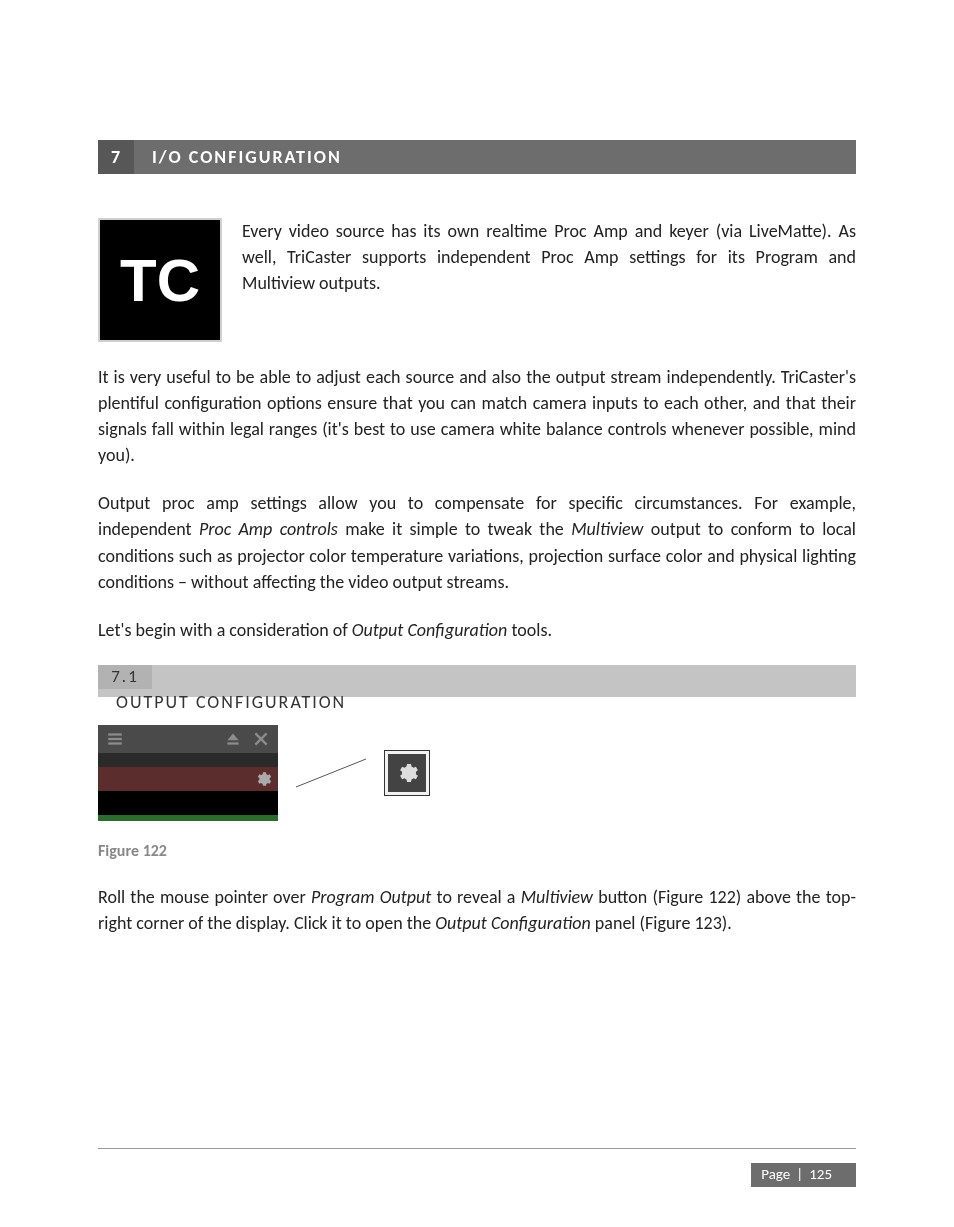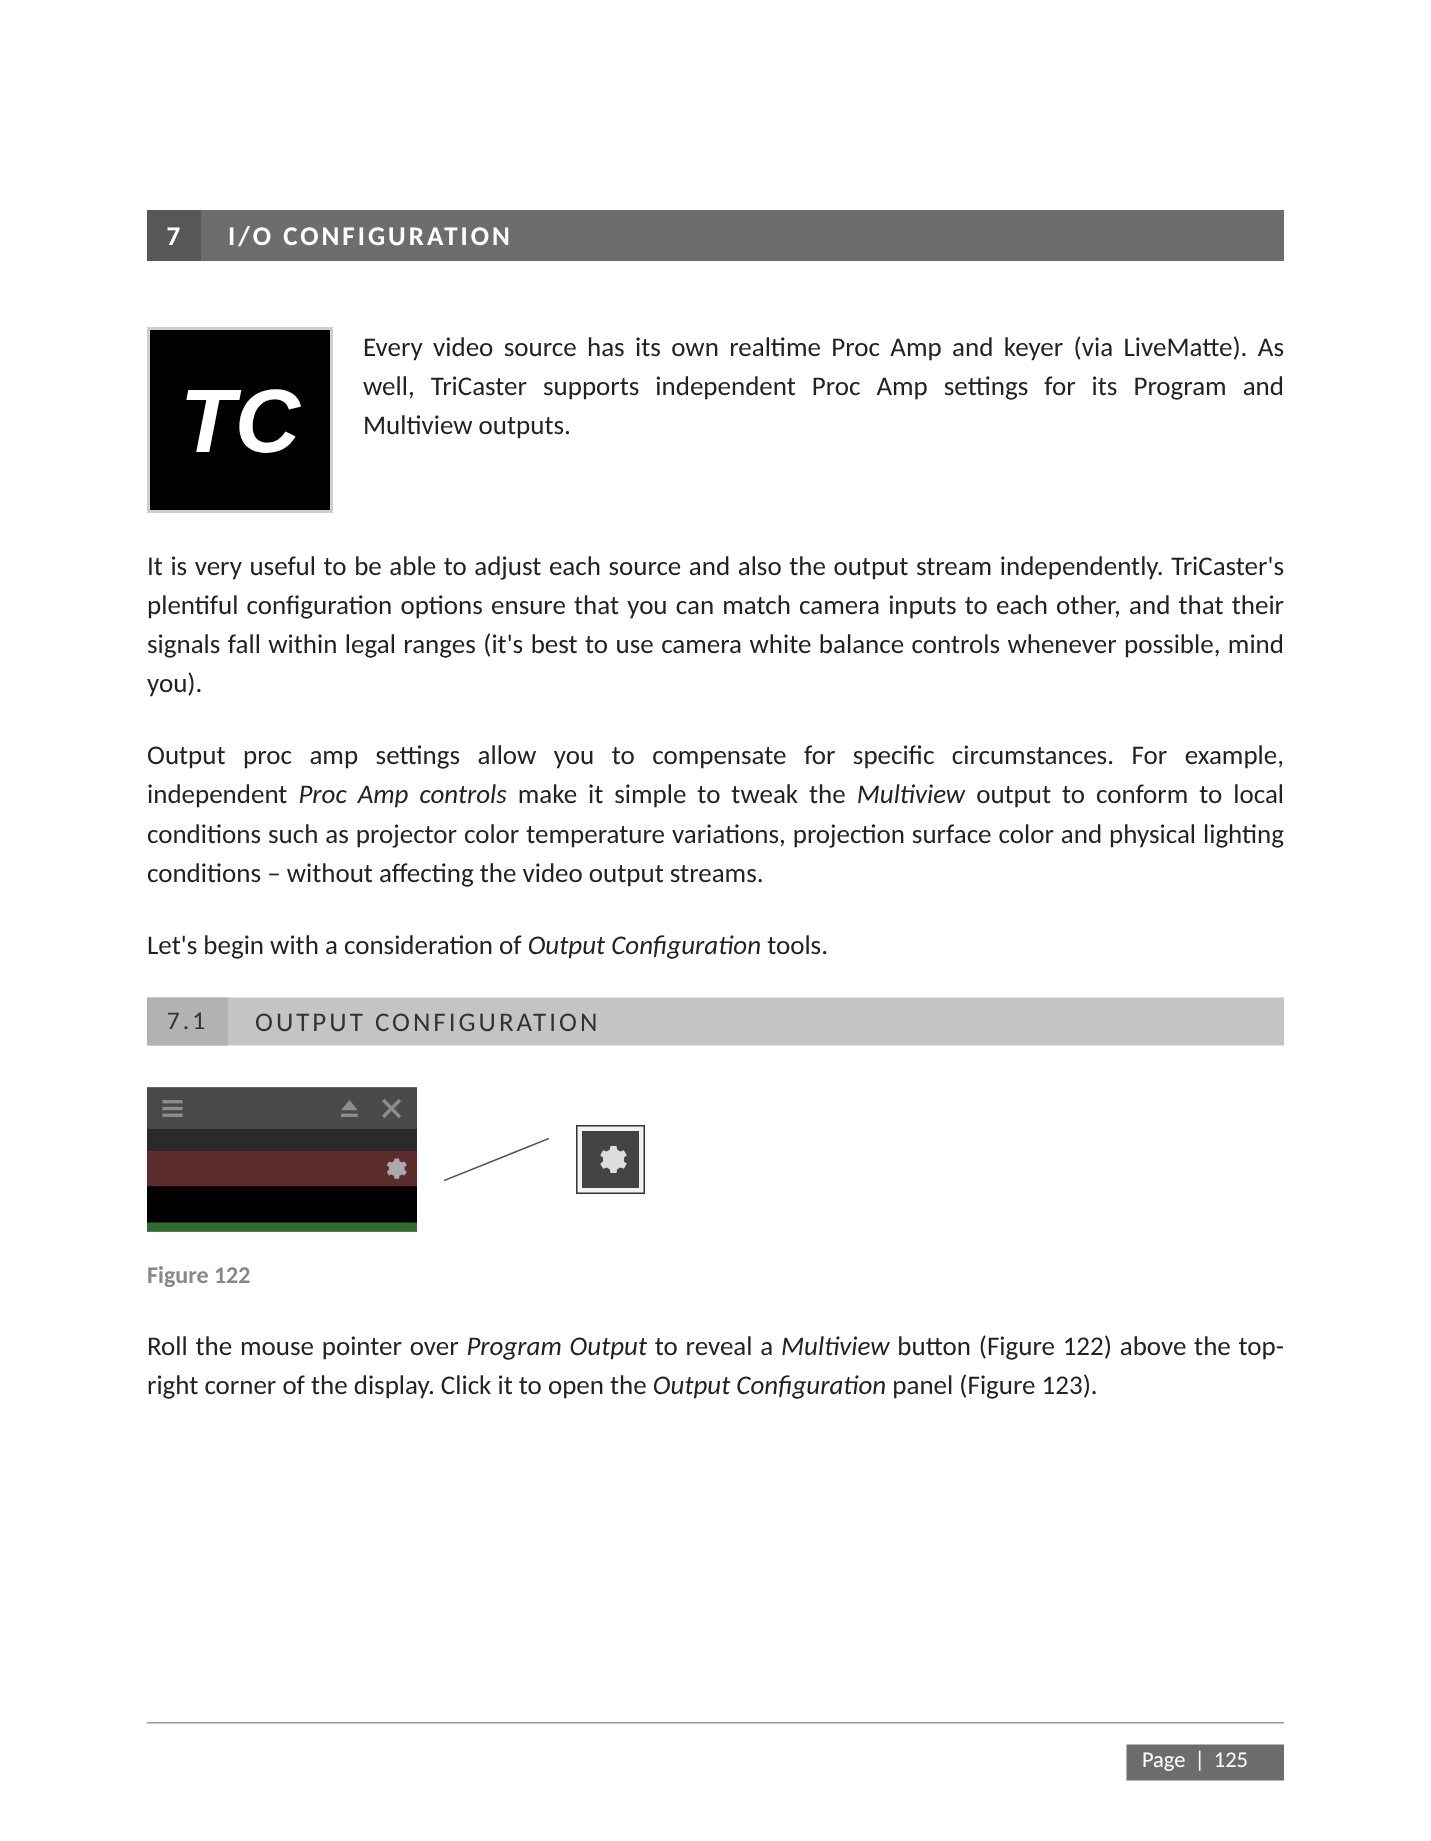--- a/index.html
+++ b/index.html
@@ -67,36 +67,36 @@
     border:2px solid #cfcfcf;
     background:#000;
     color:#fff;
     display:flex;
     align-items:center;
     justify-content:center;
     font-size:60px;
     font-weight:800;
     font-family: Arial, Helvetica, sans-serif;
     flex:0 0 auto;
-    font-style:italic;
   }
   .intro-text p { margin:0 0 14px 0; text-align: justify; }
 
   
   .body-p { margin: 22px 0; text-align: justify; }
   em.doc-italic { font-style: italic; }
 
   
   .h2-bar {
     display:flex;
     align-items:stretch;
     background: var(--subheading-bg);
     color:#333;
     height: 32px;
     margin-top: 18px;
+    flex-direction: column;
   }
   .h2-bar .num-cell {
     background: var(--subheading-accent);
     width: 54px;
     display:flex;
     align-items:center;
     justify-content:center;
     font-size:17px;
     letter-spacing:2px;
   }

